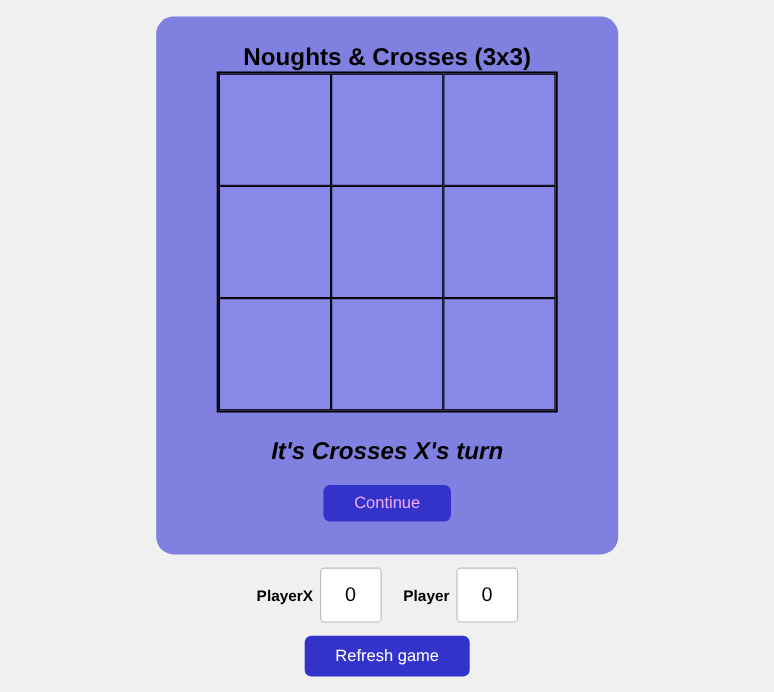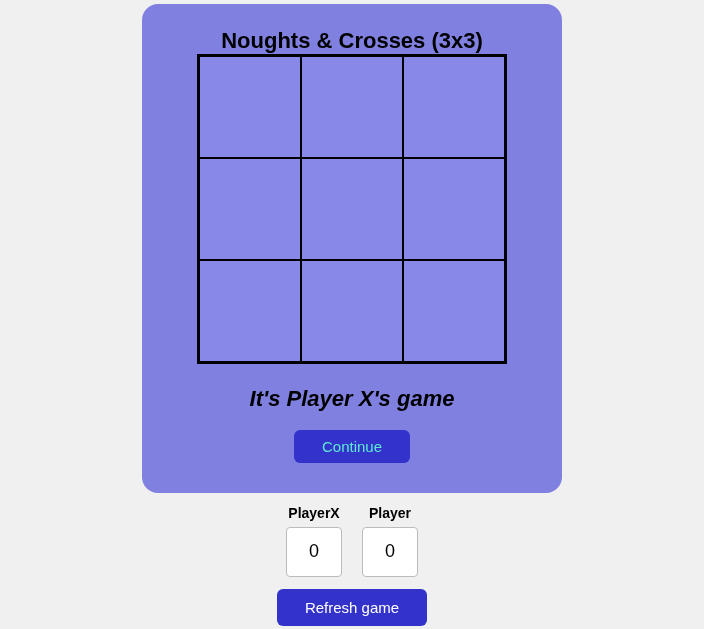--- a/index.html
+++ b/index.html
@@ -69,21 +69,21 @@
       font-size: 22px;
       font-weight: bold;
       font-style: italic;
       color: #000;
       text-align: center;
     }
 
     .continue-btn {
       margin-top: 18px;
       background: #3333cc;
-      color: #5eead4;
+      color: #f0abfc;
       border: none;
       border-radius: 6px;
       padding: 8px 28px;
       font-size: 15px;
       cursor: pointer;
     }
 
     .scores-section {
       display: flex;
       flex-direction: column;
@@ -92,21 +92,21 @@
     }
 
     .scores-row {
       display: flex;
       gap: 20px;
       align-items: flex-start;
     }
 
     .score-col {
       display: flex;
-      flex-direction: column;
+      flex-direction: row;
       align-items: center;
       gap: 6px;
     }
 
     .score-label {
       font-size: 14px;
       font-weight: bold;
       color: #000;
     }
 
@@ -147,21 +147,21 @@
       <div class="board-cell"></div>
       <div class="board-cell"></div>
       <div class="board-cell"></div>
       <div class="board-cell"></div>
       <div class="board-cell"></div>
       <div class="board-cell"></div>
       <div class="board-cell"></div>
       <div class="board-cell"></div>
     </div>
 
-    <div class="turn-text">It's Player X's game</div>
+    <div class="turn-text">It's Crosses X's turn</div>
 
     <button class="continue-btn">Continue</button>
   </div>
 
   <div class="scores-section">
     <div class="scores-row">
       <div class="score-col">
         <div class="score-label">PlayerX</div>
         <div class="score-box">0</div>
       </div>

